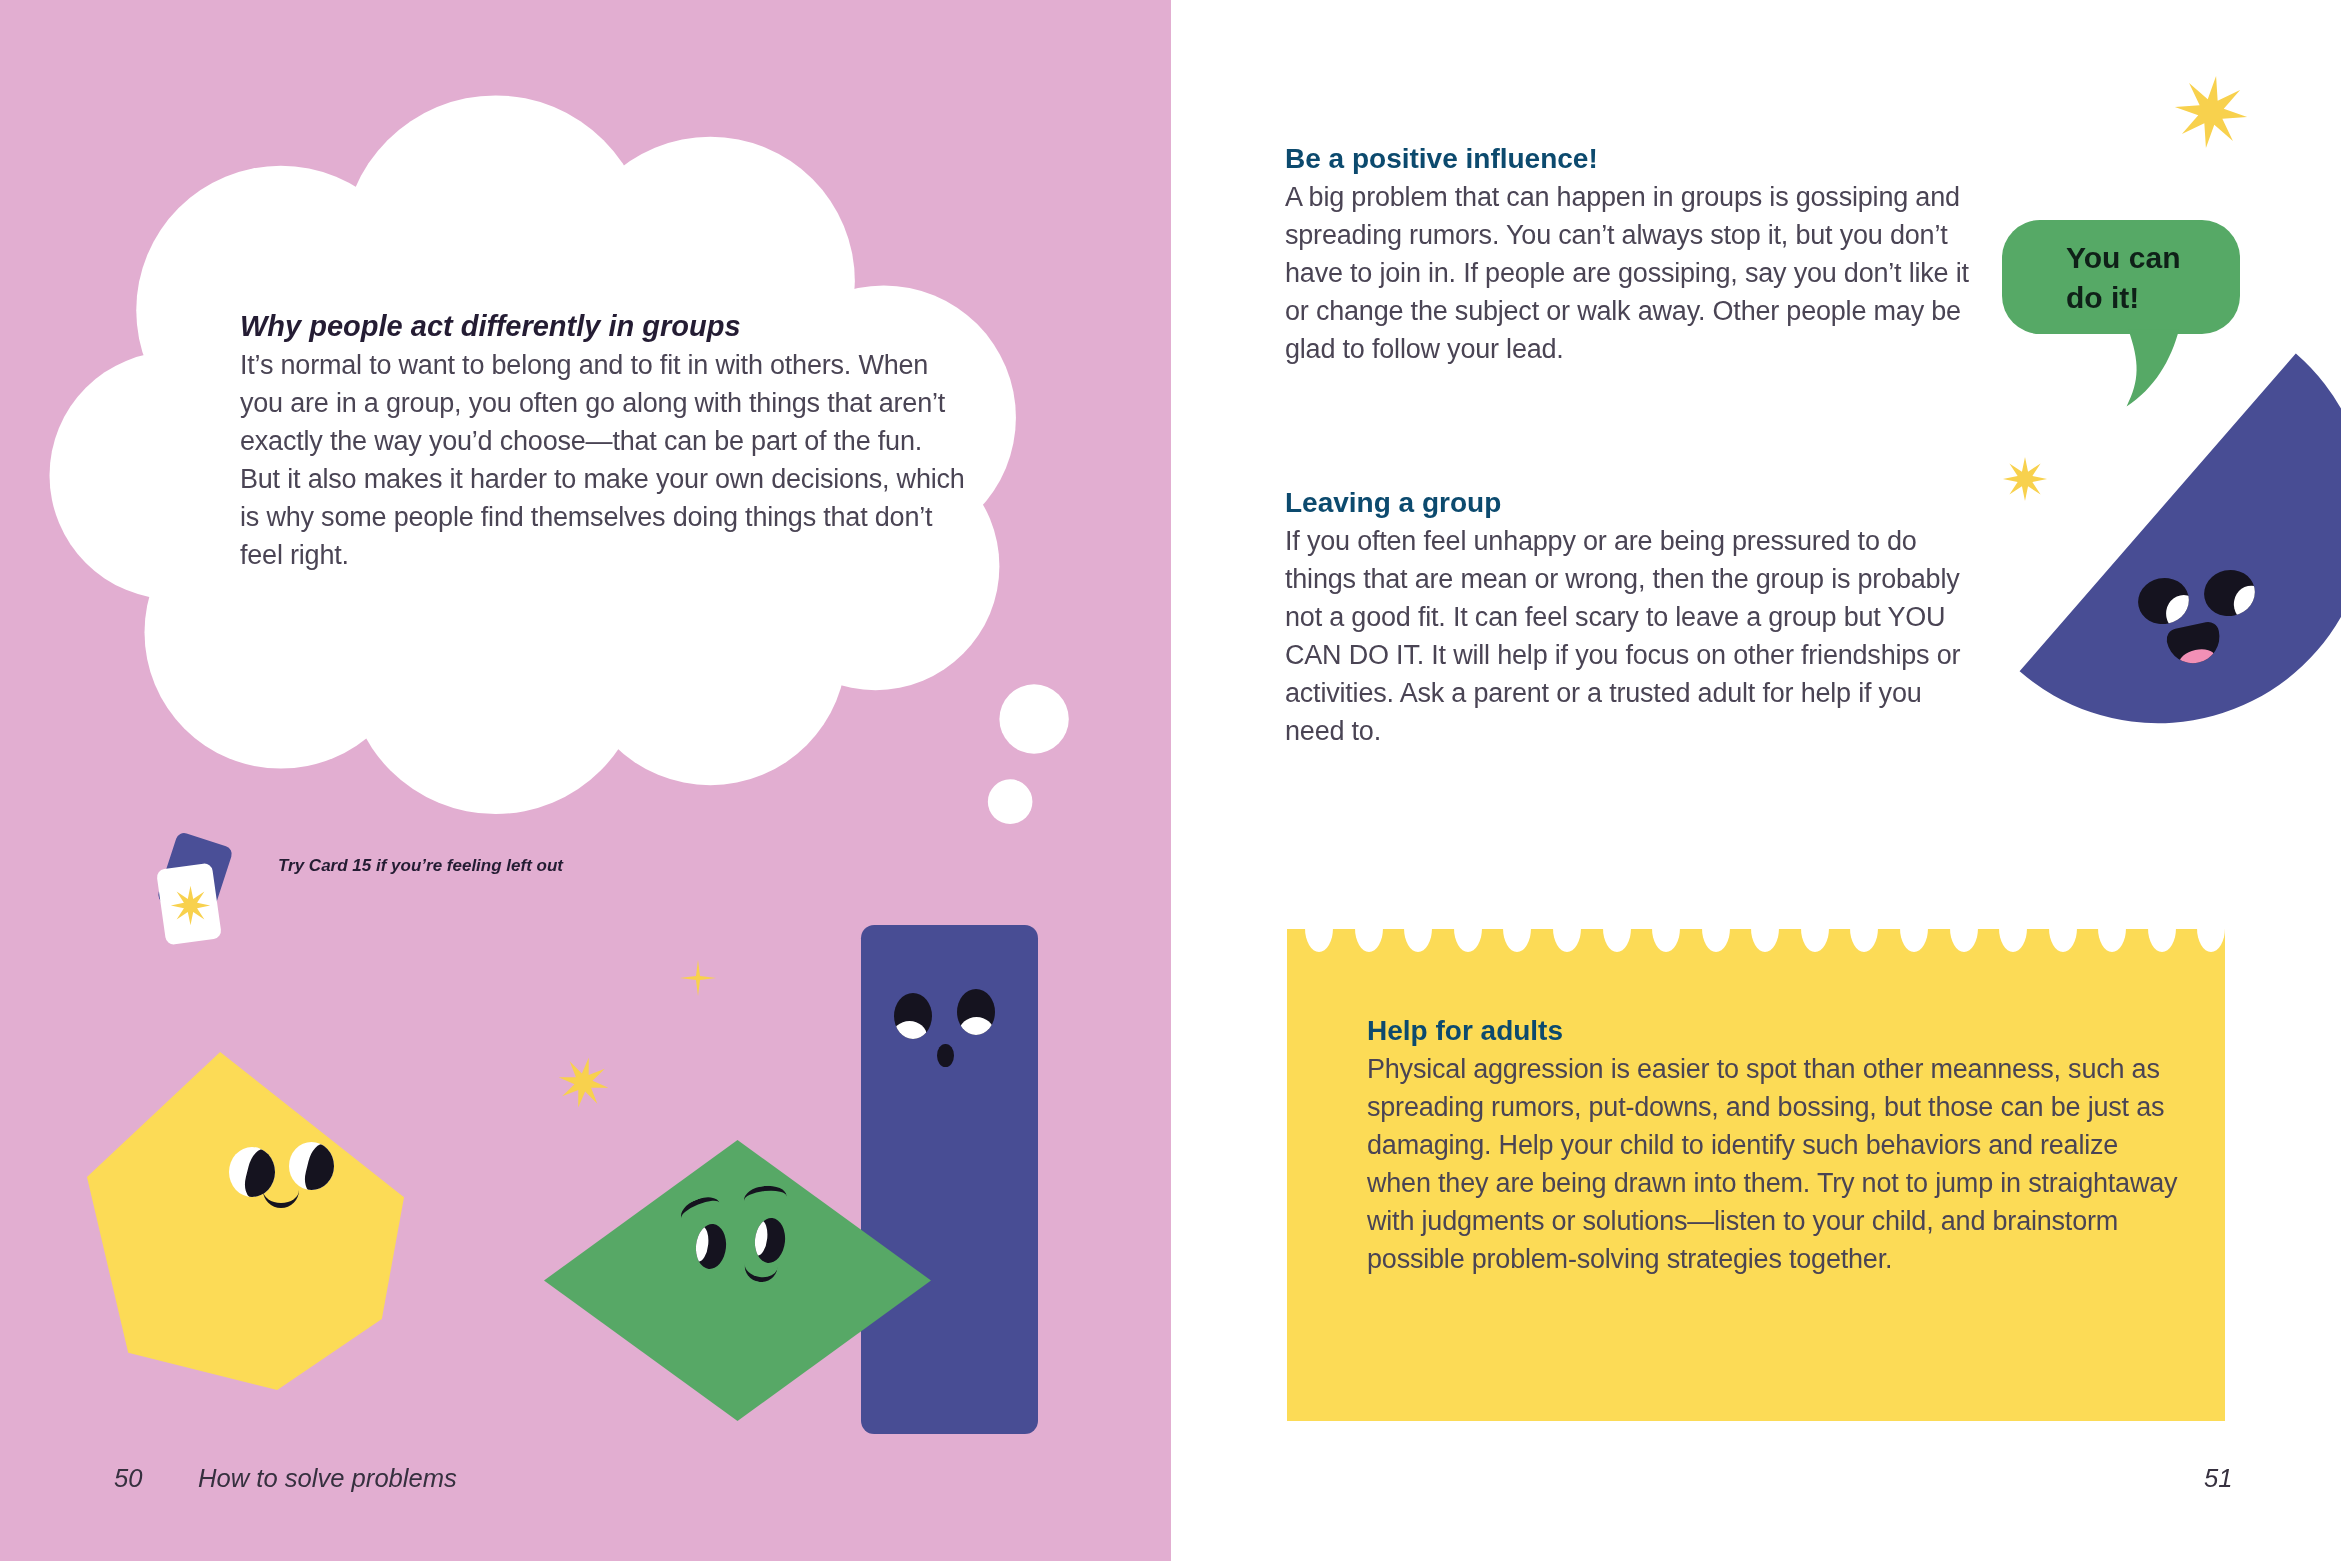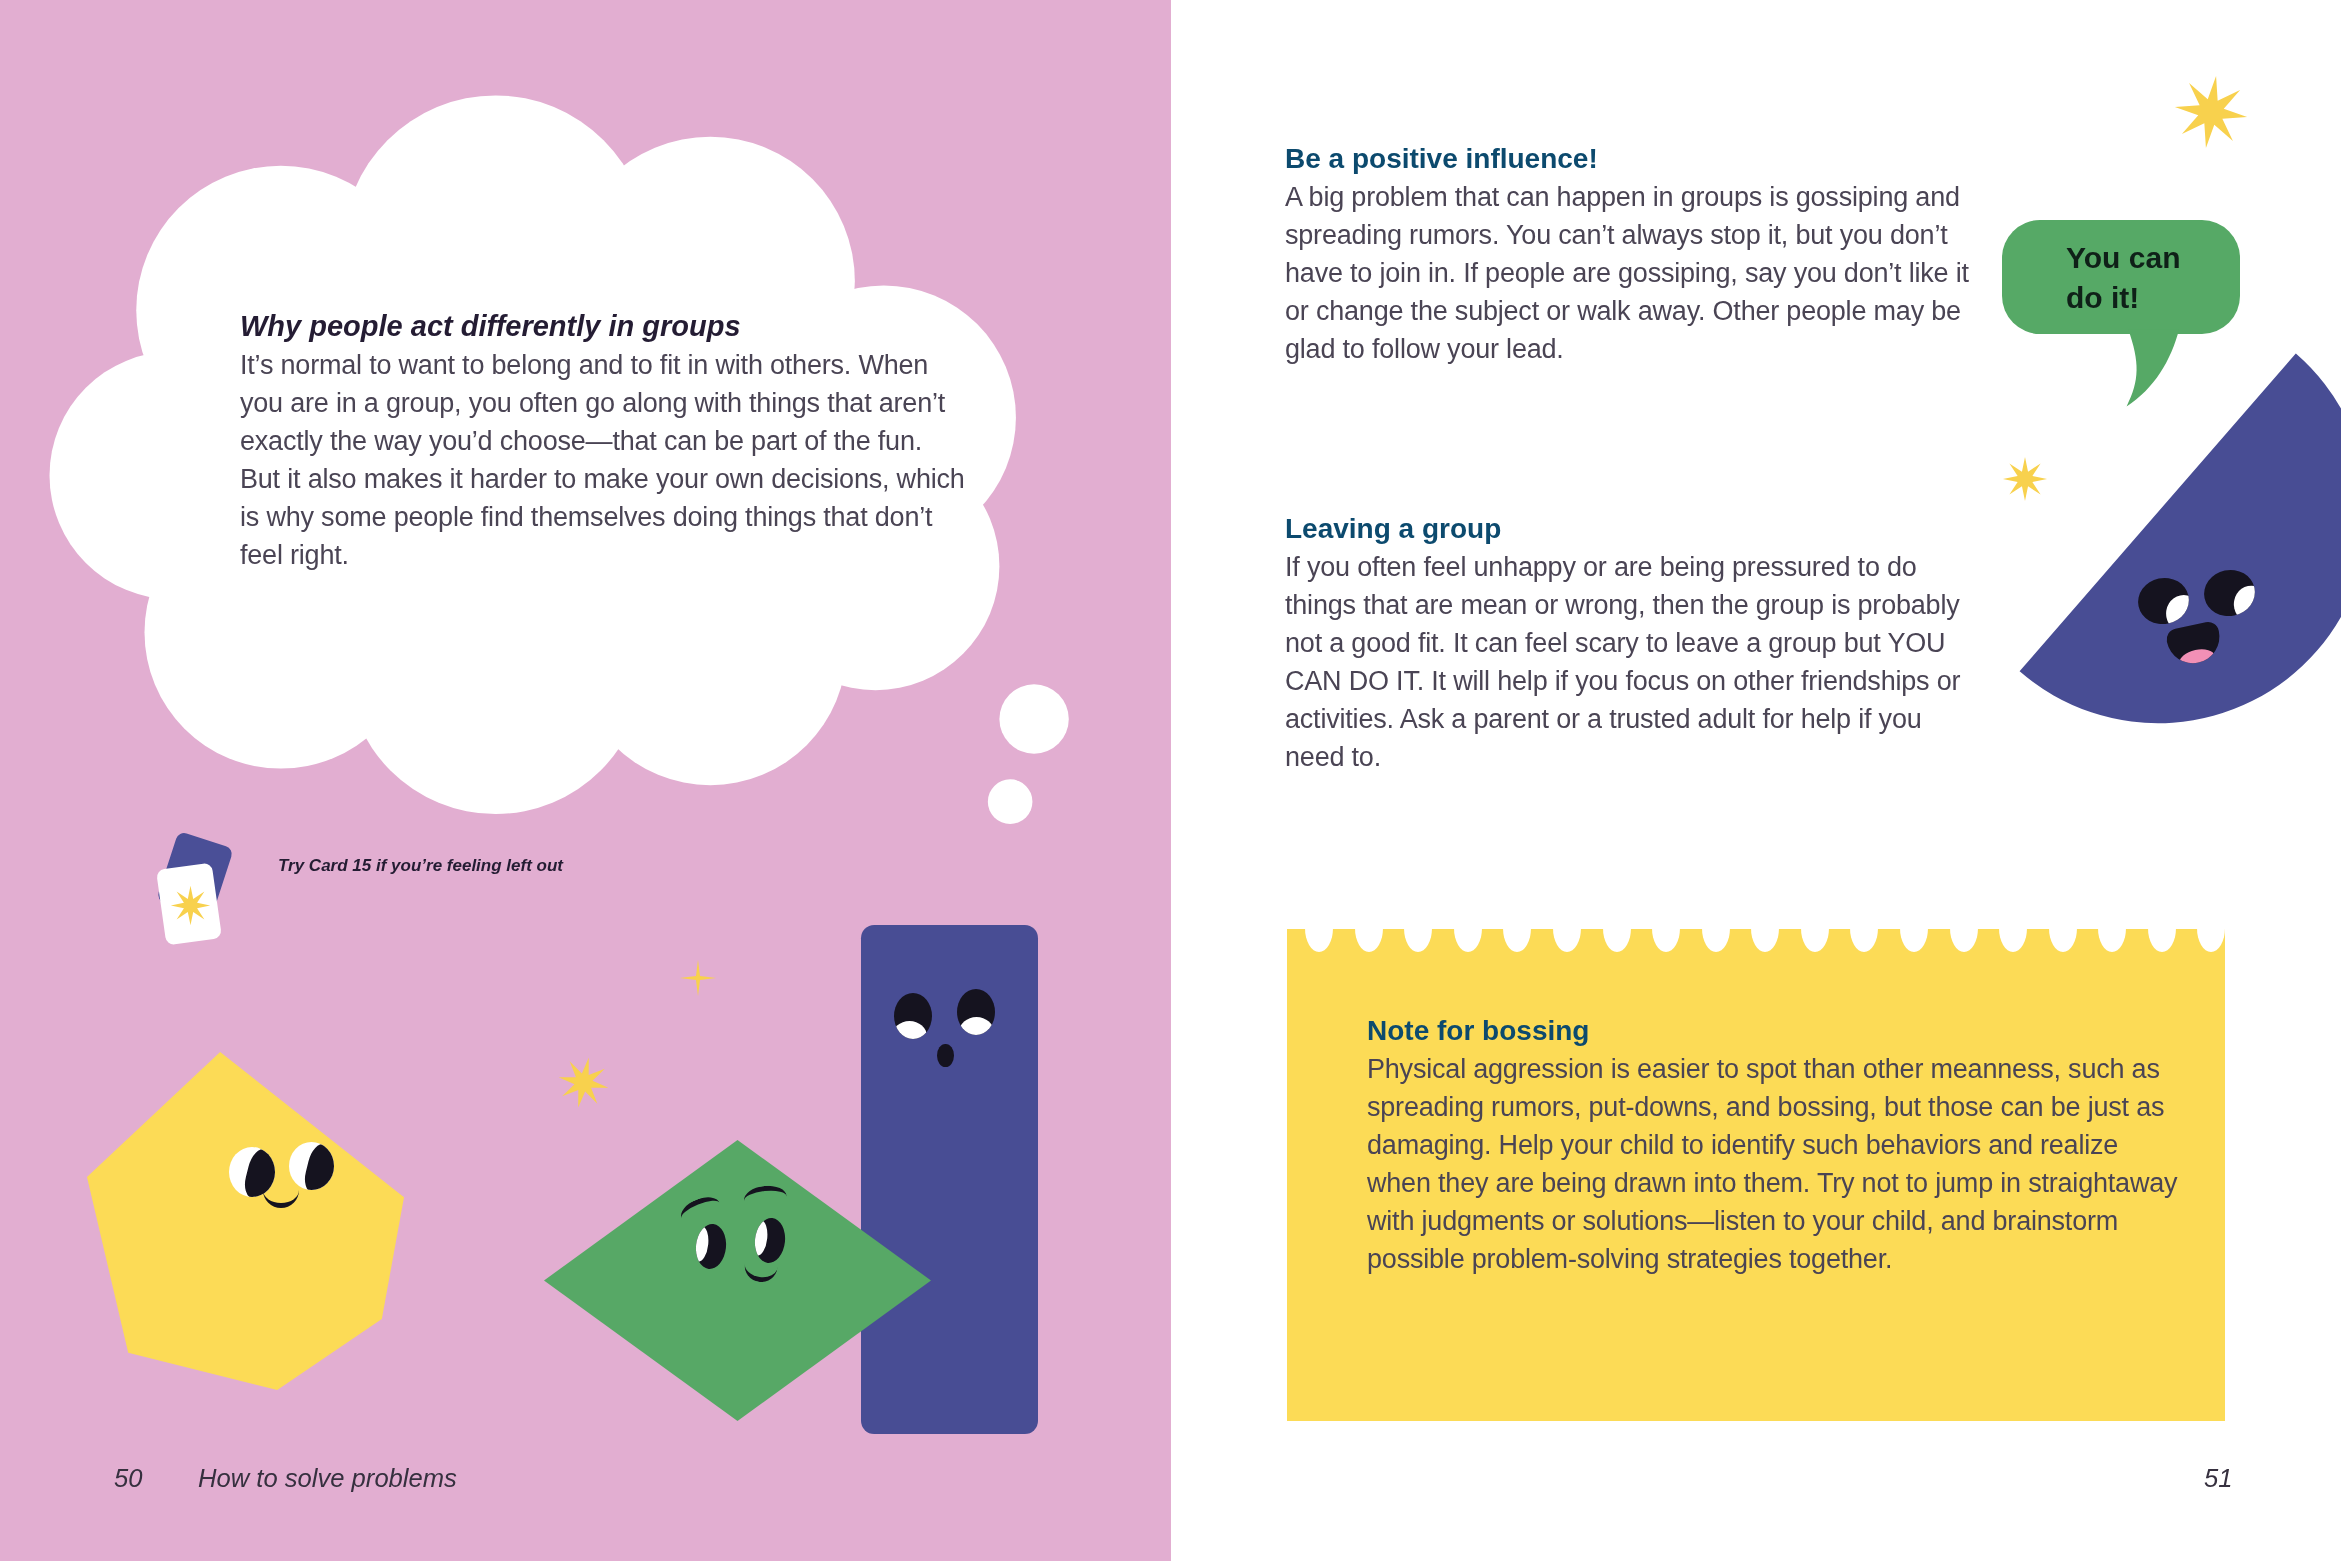--- a/index.html
+++ b/index.html
@@ -112,21 +112,21 @@
 
   <svg class="abs" style="left:2173px;top:74px;" width="76" height="76" viewBox="0 0 100 100">
     <polygon fill="#f8d14d" points="50,2 56.6,34 83.9,16.1 66,43.4 98,50 66,56.6 83.9,83.9 56.6,66 50,98 43.4,66 16.1,83.9 34,56.6 2,50 34,43.4 16.1,16.1 43.4,34" transform="rotate(8 50 50)"></polygon>
   </svg>
 
   <div class="abs" style="left:1285px;top:140px;width:698px;">
     <div class="heading">Be a positive influence!</div>
     <div class="bodytext">A big problem that can happen in groups is gossiping and spreading rumors. You can’t always stop it, but you don’t have to join in. If people are gossiping, say you don’t like it or change the subject or walk away. Other people may be glad to follow your lead.</div>
   </div>
 
-  <div class="abs" style="left:1285px;top:510px;width:698px;">
+  <div class="abs" style="left:1285px;top:484px;width:698px;">
     <div class="heading">Leaving a group</div>
     <div class="bodytext">If you often feel unhappy or are being pressured to do things that are mean or wrong, then the group is probably not a good fit. It can feel scary to leave a group but YOU CAN DO IT. It will help if you focus on other friendships or activities. Ask a parent or a trusted adult for help if you need to.</div>
   </div>
 
   <div class="abs bubble" style="left:2002px;top:220px;width:238px;height:114px;">
     <div class="abs bubble-text" style="left:64px;top:18px;width:149px;">You can do it!</div>
   </div>
   <svg class="abs" style="left:2120px;top:329px;" width="69" height="81" viewBox="0 0 84 98">
     <path fill="#56a966" d="M10,0 C24,40 24,62 8,94 C42,72 62,38 72,0 Z"></path>
   </svg>
@@ -162,21 +162,21 @@
         <div class="perf" style="left: 563px;"></div>
         <div class="perf" style="left: 613px;"></div>
         <div class="perf" style="left: 663px;"></div>
         <div class="perf" style="left: 712px;"></div>
         <div class="perf" style="left: 762px;"></div>
         <div class="perf" style="left: 811px;"></div>
         <div class="perf" style="left: 861px;"></div>
         <div class="perf" style="left: 910px;"></div>
       </div>
     <div class="abs" style="left:80px;top:83px;width:818px;">
-      <div class="heading">Note for bossing</div>
+      <div class="heading">Help for adults</div>
       <div class="bodytext">Physical aggression is easier to spot than other meanness, such as spreading rumors, put-downs, and bossing, but those can be just as damaging. Help your child to identify such behaviors and realize when they are being drawn into them. Try not to jump in straightaway with judgments or solutions—listen to your child, and brainstorm possible problem-solving strategies together.</div>
     </div>
   </div>
 
   <div class="abs footer" style="left:2204px;top:1464px;">51</div>
 
 </div>
 
 
 </body></html>

